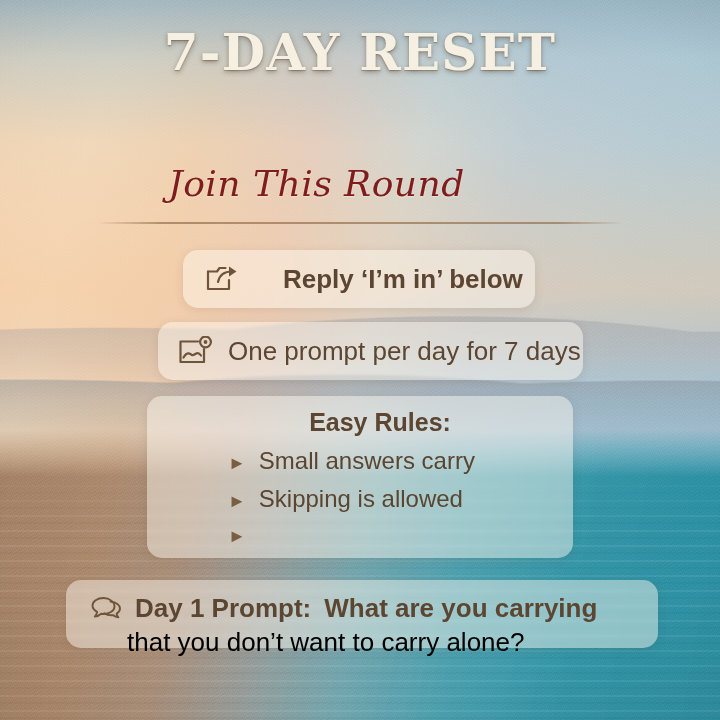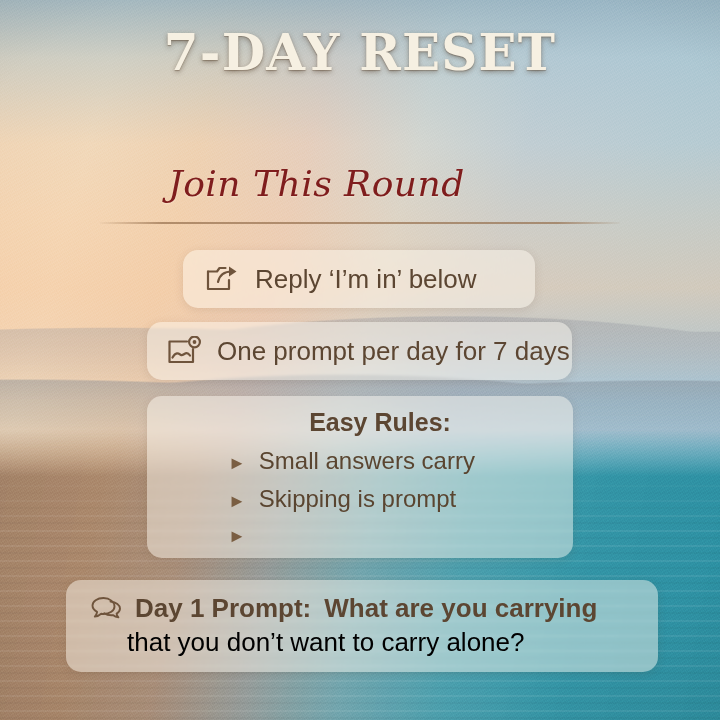--- a/index.html
+++ b/index.html
@@ -190,24 +190,24 @@
     font-family: "Liberation Sans", sans-serif;
     color: #5c4632;
     white-space: nowrap;
   }
 
   #card-reply {
     left: 183px; top: 250px; width: 352px; height: 58px;
     padding-left: 22px;
     gap: 16px;
   }
-  #card-reply .card-text { font-size: 26px; font-weight: 400; }
+  #card-reply .card-text { font-size: 26px; font-weight: 700; margin-left: 28px; }
 
   #card-cadence {
-    left: 147px; top: 322px; width: 425px; height: 58px;
+    left: 158px; top: 322px; width: 425px; height: 58px;
     padding-left: 20px;
     gap: 14px;
   }
   #card-cadence .card-text { font-size: 26px; font-weight: 400; }
 
   #card-rules {
     left: 147px; top: 396px; width: 426px; height: 162px;
     display: block;
     padding: 12px 0 0 0;
   }
@@ -232,21 +232,21 @@
     font-family: "Liberation Sans", sans-serif;
     font-size: 24px;
     font-weight: 400;
     color: #5a4530;
     line-height: 35px;
     white-space: nowrap;
   }
   .bullet { font-size: 18px; color: #7a5e42; line-height: 35px; }
 
   #card-prompt {
-    left: 66px; top: 580px; width: 592px; height: 92px;
+    left: 66px; top: 580px; width: 592px; height: 68px;
     display: block;
     padding: 11px 24px 0 24px;
   }
   .prompt-line {
     display: flex;
     align-items: center;
     gap: 13px;
     font-family: "Liberation Sans", sans-serif;
     font-size: 26px;
     color: #5c4632;
@@ -312,21 +312,21 @@
 
     <div class="card" id="card-rules">
       <div class="rules-heading">Easy Rules:</div>
       <ul class="rules-list">
         <li>
           <span class="bullet">►</span>
           <span>Small answers carry</span>
         </li>
         <li>
           <span class="bullet">►</span>
-          <span>Skipping is prompt</span>
+          <span>Skipping is allowed</span>
         </li>
         <li>
           <span class="bullet">►</span>
         </li>
       </ul>
     </div>
 
     <div class="card" id="card-prompt">
       <div class="prompt-line">
         <svg class="ico" width="32" height="26" viewBox="0 0 32 26" fill="none">

